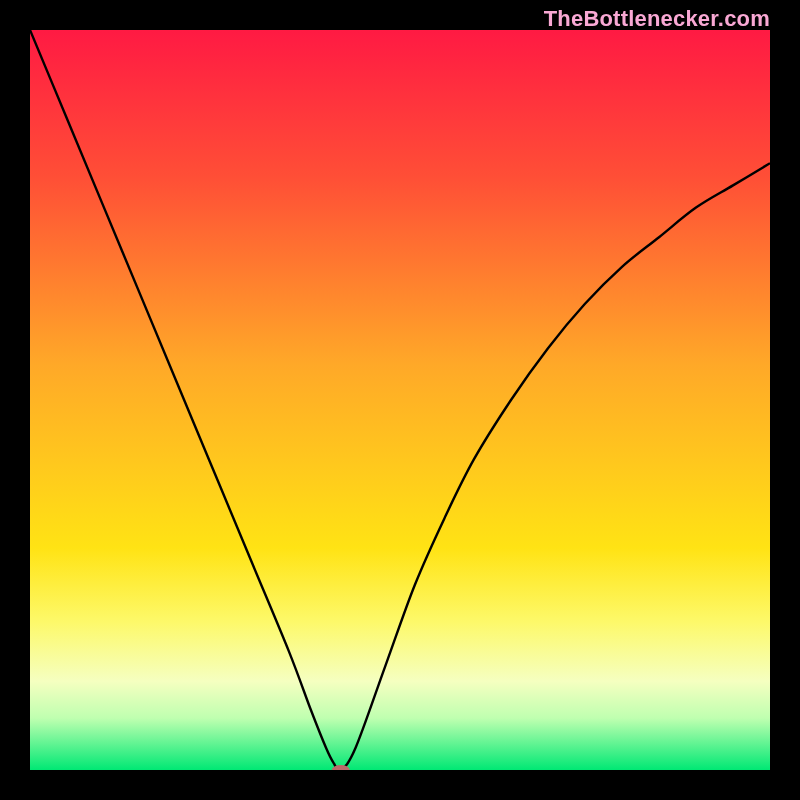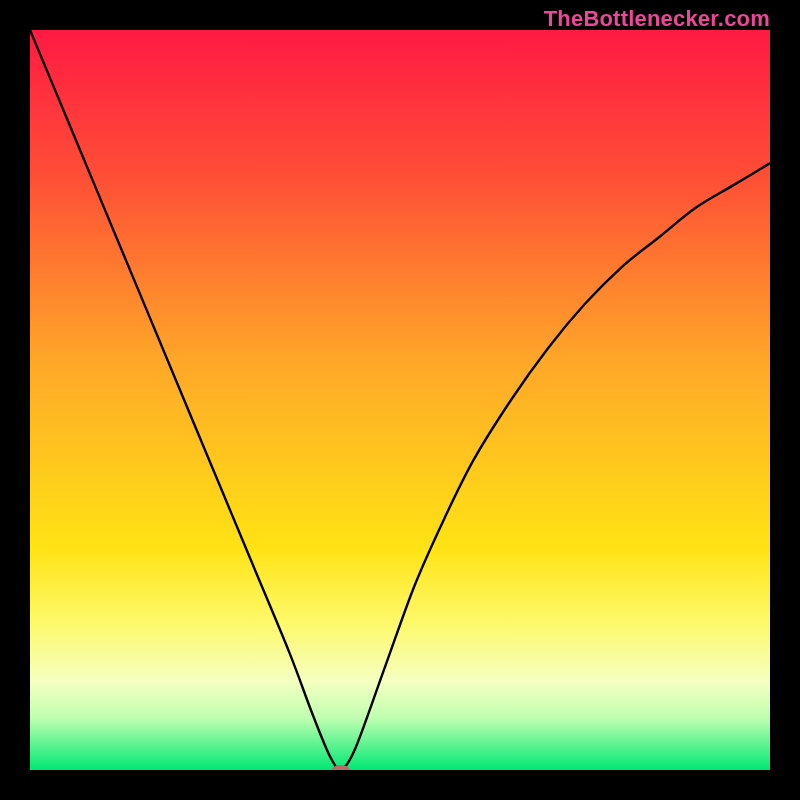--- a/index.html
+++ b/index.html
@@ -19,21 +19,21 @@
     width: 740px; height: 740px;
     overflow: hidden;
   }
 
   .plot svg { display: block; }
 
   .credit {
     position: absolute;
     top: 6px;
     right: 30px;
-    color: #ec4899;
+    color: #f9a8d4;
     font-size: 22px;
     font-weight: 600;
     letter-spacing: 0.2px;
   }
 </style>
 </head>
 <body>
 
 <div class="frame">
 

